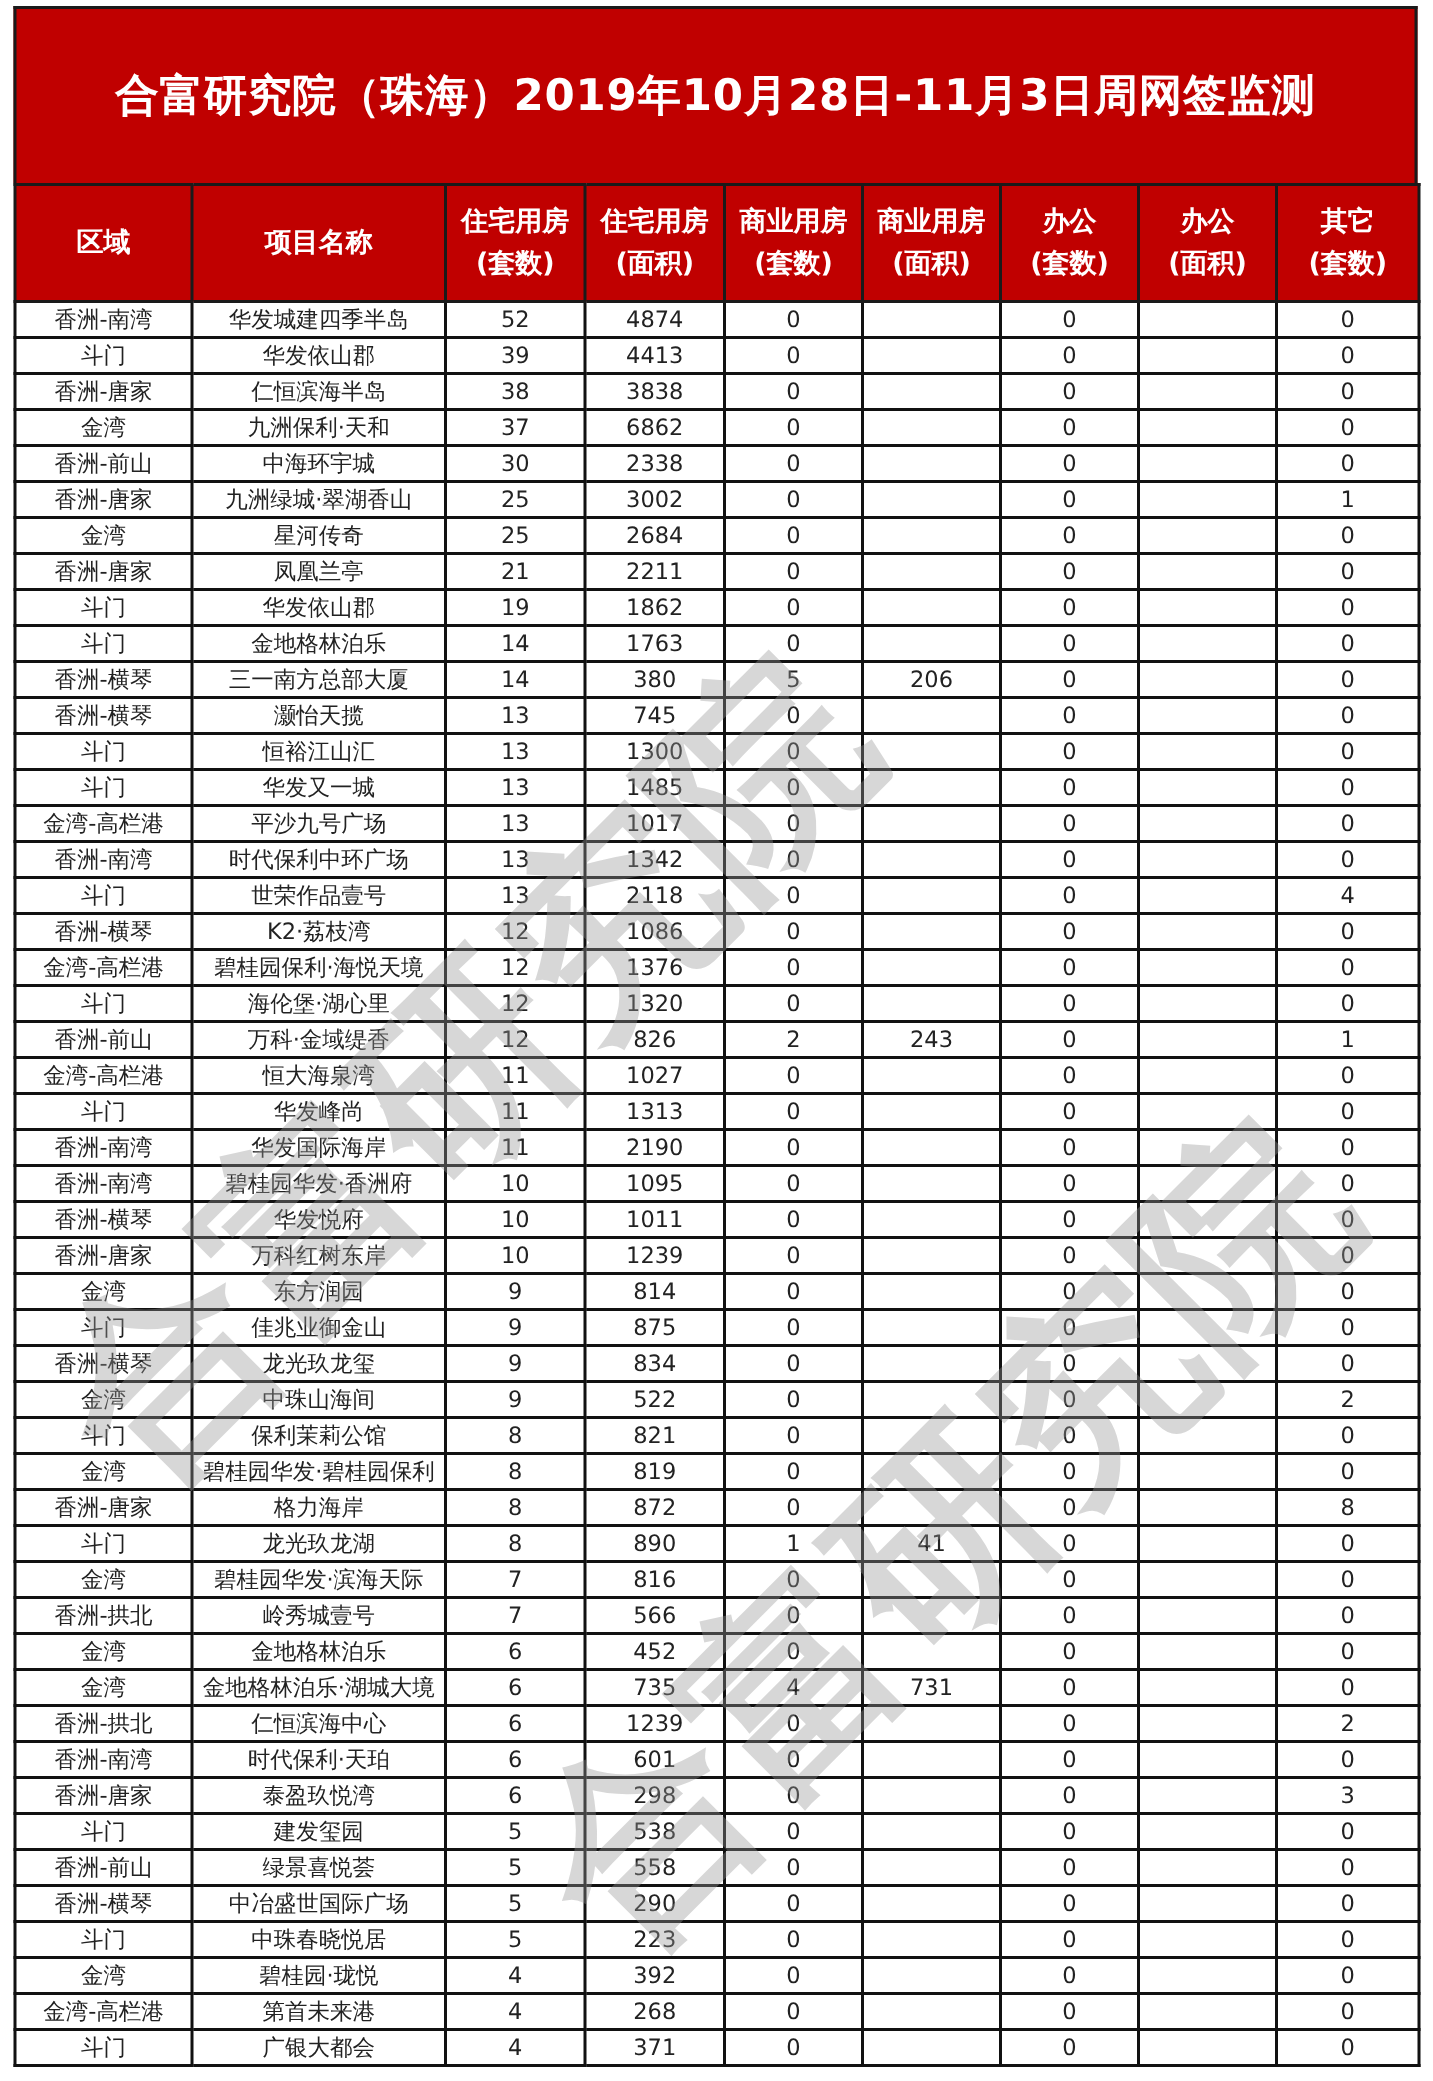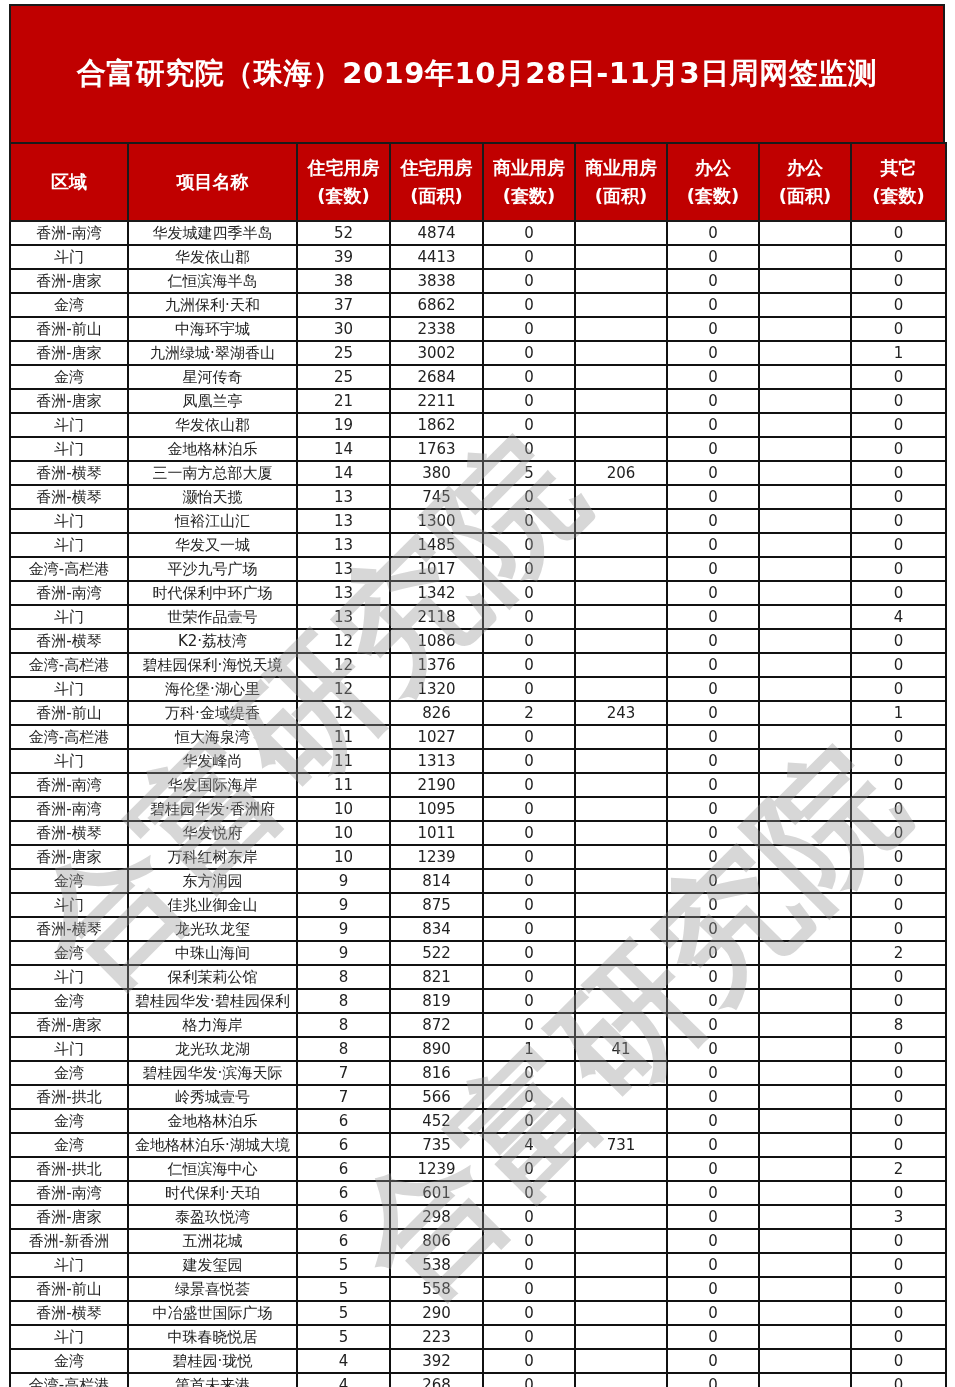--- a/index.html
+++ b/index.html
@@ -1,18 +1,18 @@
 <!DOCTYPE html>
 <html><head>
 <meta charset="utf-8">
 <style>
   html, body { margin:0; padding:0; background:#ffffff; }
   body { width:955px; height:1387px; position:relative; overflow:hidden; font-family:"DejaVu Sans", "Liberation Sans", sans-serif; }
   .sheet { position:absolute; left:9px; top:4px; width:936px; }
-  .title-band { height:138px; background:#c00000; border:2px solid #1a1a1a; border-bottom:none; box-sizing:border-box; display:flex; align-items:center; justify-content:center; }
+  .title-band { height:118px; background:#c00000; border:2px solid #1a1a1a; border-bottom:none; box-sizing:border-box; display:flex; align-items:center; justify-content:center; }
   .title-band h1 { margin:0; color:#ffffff; font-size:29px; font-weight:bold; letter-spacing:0.5px; }
   table { border-collapse:collapse; table-layout:fixed; width:936px; }
   th { background:#c00000; color:#fff; font-weight:bold; font-size:18px; line-height:28px; height:76px; border:2px solid #1a1a1a; padding:0; text-align:center; vertical-align:middle; }
   td { height:22px; font-size:15px; line-height:20px; border:2px solid #111; padding:0; text-align:center; color:#222; white-space:nowrap; overflow:hidden; }
   tr.data td { background:transparent; }
   .watermark { position:absolute; color:rgba(150,150,150,0.38); font-weight:bold; font-family:"DejaVu Sans", sans-serif; pointer-events:none; white-space:nowrap; }
   .wm1 { left:-40px; top:620px; font-size:140px; transform:rotate(-45deg); transform-origin:center; }
   .wm2 { left:280px; top:930px; font-size:140px; transform:rotate(-45deg); transform-origin:center; }
 </style>
 </head>
@@ -529,31 +529,20 @@
           <td>泰盈玖悦湾</td>
           <td>6</td>
           <td>298</td>
           <td>0</td>
           <td></td>
           <td>0</td>
           <td></td>
           <td>3</td>
         </tr>
         <tr class="data">
-          <td>香洲-新香洲</td>
-          <td>五洲花城</td>
-          <td>6</td>
-          <td>806</td>
-          <td>0</td>
-          <td></td>
-          <td>0</td>
-          <td></td>
-          <td>0</td>
-        </tr>
-        <tr class="data">
           <td>斗门</td>
           <td>建发玺园</td>
           <td>5</td>
           <td>538</td>
           <td>0</td>
           <td></td>
           <td>0</td>
           <td></td>
           <td>0</td>
         </tr>

